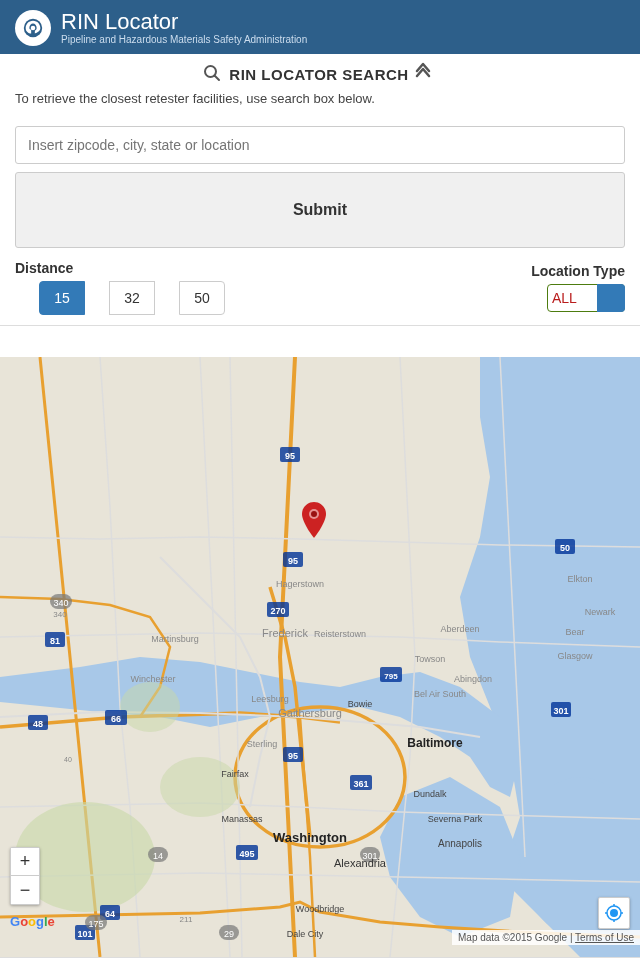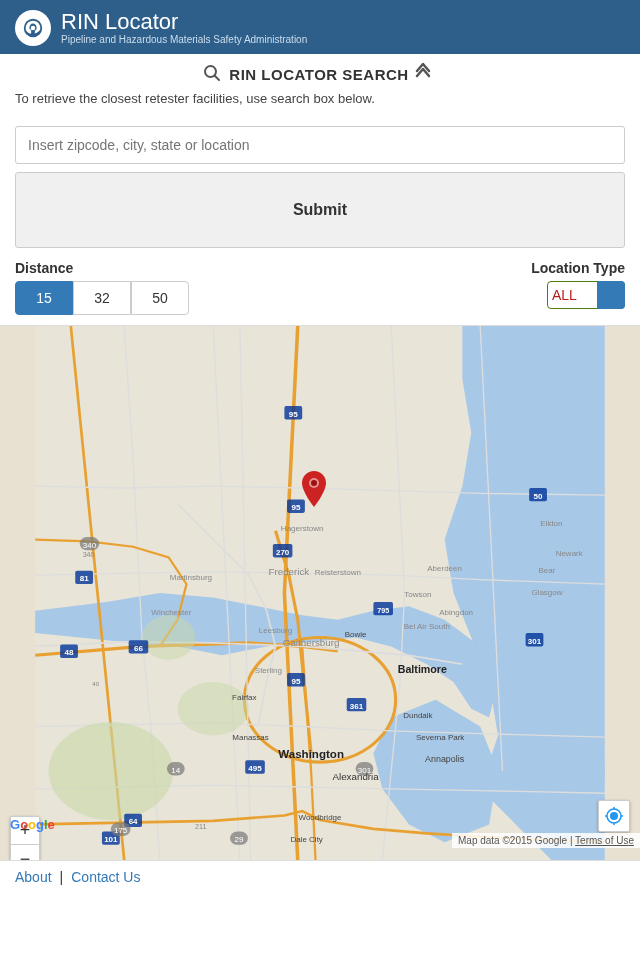--- a/index.html
+++ b/index.html
@@ -76,35 +76,36 @@
       padding: 28px;
       font-size: 16px;
       font-weight: bold;
       color: #333;
       cursor: pointer;
       margin-bottom: 8px;
     }
 
     
     #filters-row {
-      display: flex; align-items: flex-start; justify-content: space-between;
+      display: flex; align-items: center; justify-content: space-between;
       margin-top: 4px;
     }
     #distance-label {
       font-size: 14px; color: #333; font-weight: bold;
       margin-bottom: 5px;
     }
     #distance-group { display: flex; gap: 0; }
     .dist-btn {
-      width: 58px; height: 34px;
+      width: 46px; height: 34px;
       border: 1px solid #ccc;
       background: #fff;
       font-size: 14px;
       color: #333;
       cursor: pointer;
+      margin-left: 24px;
     }
     .dist-btn:first-child { border-radius: 4px 0 0 4px; }
     .dist-btn:last-child { border-radius: 0 4px 4px 0; }
     .dist-btn.active {
       background: #337ab7;
       color: white;
       border-color: #337ab7;
     }
     #location-type-section {
       text-align: right;
@@ -146,24 +147,25 @@
       top: 50%;
       transform: translateY(-50%);
       color: white;
       font-size: 12px;
       pointer-events: none;
     }
 
     
     #map-container {
       width: 640px;
-      height: 534px;
+      height: 600px;
       position: relative;
       overflow: hidden;
       background: #e8e0d0;
+      margin-top: 31px;
     }
     #map-svg {
       width: 100%; height: 100%;
     }
 
     
     #zoom-controls {
       position: absolute;
       left: 10px;
       top: 490px;

